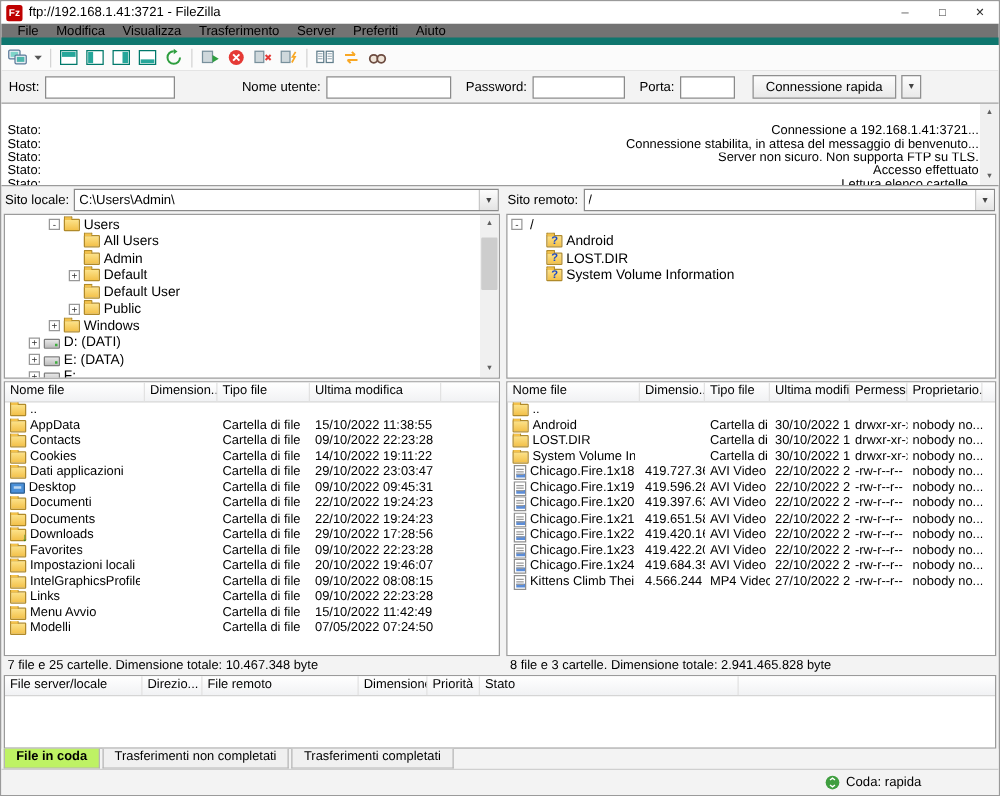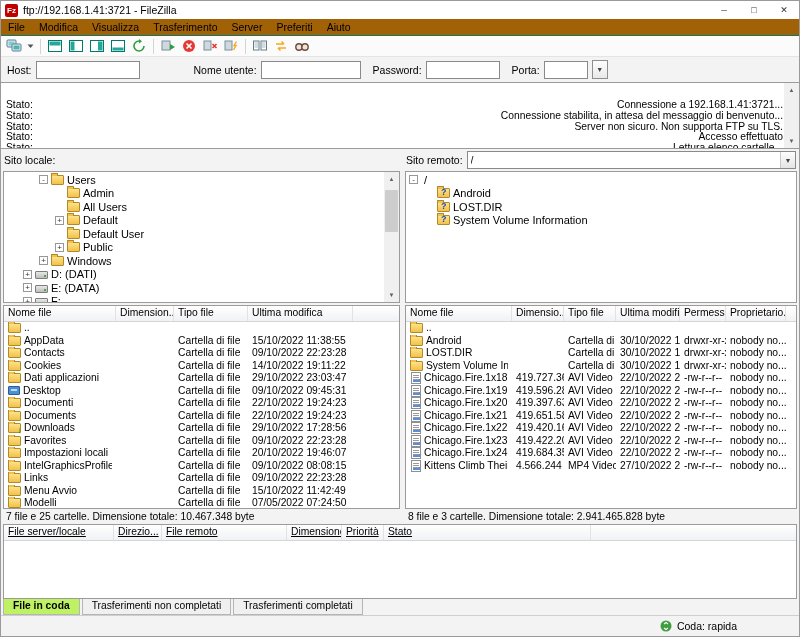--- a/index.html
+++ b/index.html
@@ -7,21 +7,21 @@
   .window{width:800px;height:637px;display:flex;flex-direction:column;background:#f3f3f3;border:1px solid #9a9a9a;overflow:hidden;}
 
   
   .titlebar{height:18px;display:flex;align-items:center;background:#ffffff;padding-left:4px;flex:none;}
   .app-icon{width:13px;height:13px;background:#bf0000;color:#fff;font-size:8px;font-weight:bold;display:flex;align-items:center;justify-content:center;border-radius:2px;margin-right:5px;flex:none;}
   .title{font-size:10.5px;flex:1;white-space:nowrap;overflow:hidden;}
   .win-controls{display:flex;height:100%;flex:none;}
   .wc{width:30px;height:100%;display:flex;align-items:center;justify-content:center;font-size:8px;color:#333;}
 
   
-  .menubar{height:17px;display:flex;align-items:center;background:#a16207;padding-left:0;flex:none;border-bottom:1px solid #0f766e;}
+  .menubar{height:17px;display:flex;align-items:center;background:#737373;padding-left:6px;flex:none;border-bottom:6px solid #0f766e;}
   .menu-item{padding:0 7px;height:100%;display:flex;align-items:center;font-size:10.5px;}
 
   
   .toolbar{height:21px;display:flex;align-items:center;background:#fbfbfb;border-bottom:1px solid #e4e4e4;padding-left:3px;flex:none;gap:1px;}
   .tb-btn{width:20px;height:19px;display:flex;align-items:center;justify-content:center;border-radius:2px;}
   .tb-btn.narrow{width:11px;}
   .tb-sep{width:1px;height:15px;background:#d4d4d4;margin:0 3px;}
 
   
   .quickbar{height:25px;display:flex;align-items:center;background:#f3f3f3;padding-left:6px;flex:none;gap:4px;font-size:10.5px;}
@@ -89,21 +89,21 @@
   .fl-body{flex:1;overflow:hidden;}
   .frow{display:flex;height:12.5px;line-height:12.5px;font-size:10.3px;white-space:nowrap;}
   .cell{padding:0 4px;overflow:hidden;flex:none;}
   .cell.name{display:flex;align-items:center;gap:3px;}
   .cell.num{text-align:right;}
   .cell-text{overflow:hidden;}
 
   .pane-status{height:15px;line-height:15px;font-size:10.3px;padding:0 3px;background:#f3f3f3;flex:none;white-space:nowrap;overflow:hidden;}
 
   
-  .queue{height:75px;margin:0 2px;border:1px solid #9b9b9b;background:#fff;display:flex;flex-direction:column;flex:none;text-decoration:underline;}
+  .queue{height:59px;margin:0 2px;border:1px solid #9b9b9b;background:#fff;display:flex;flex-direction:column;flex:none;}
   .queue-body{flex:1;}
   .tabs{height:16px;display:flex;align-items:stretch;padding-left:2px;gap:2px;flex:none;background:#f3f3f3;}
   .tab{border:1px solid #b5b5b5;border-top:none;background:#f0f0f0;padding:1px 9px;font-size:10.3px;}
   .tab.active{font-weight:bold;background:#bef264;}
 
   
   .statusbar{height:21px;border-top:1px solid #cfcfcf;background:#f3f3f3;display:flex;align-items:center;justify-content:flex-end;gap:5px;padding-right:62px;flex:none;font-size:10.5px;}
 </style>
 </head>
 <body>
@@ -224,20 +224,21 @@
 
   <div class="quickbar">
     <label>Host:</label>
     <input class="qc-input host" style="">
     <label style="margin-left:8px;padding-left:42px;">Nome utente:</label>
     <input class="qc-input user" style="">
     <label style="margin-left:8px;">Password:</label>
     <input class="qc-input pass" type="password" style="">
     <label style="margin-left:8px;">Porta:</label>
     <input class="qc-input port" style="">
+    <button class="qc-btn">Connessione rapida</button>
     <button class="qc-drop">▼</button>
   </div>
 
   <div class="log">
     <div class="log-lines" id="log-lines">
         <div class="log-row">
           <span class="log-label">Stato:</span>
           <span class="log-text">Connessione a 192.168.1.41:3721...</span>
         </div>
         <div class="log-row">
@@ -266,37 +267,41 @@
       <span class="sb-track"></span>
       <span class="sb-arrow">▼</span>
     </div>
   </div>
 
   <div class="main">
 
     <div class="pane left">
       <div class="pane-header">
         <span class="ph-label">Sito locale:</span>
+        <div class="combo">
+          <input value="C:\Users\Admin\" style="">
+          <span class="combo-btn">▼</span>
+        </div>
       </div>
       <div class="tree">
         <div class="tree-items" id="local-tree">
             <div class="tree-row" style="padding-left: 35px;">
               <span class="expander">-</span>
               <span class="fi fi-folder"></span>
               <span class="tree-label">Users</span>
             </div>
             <div class="tree-row" style="padding-left: 51px;">
               <span class="expander none">+</span>
               <span class="fi fi-folder"></span>
-              <span class="tree-label">Admin</span>
+              <span class="tree-label">All Users</span>
             </div>
             <div class="tree-row" style="padding-left: 51px;">
               <span class="expander none">+</span>
               <span class="fi fi-folder"></span>
-              <span class="tree-label">All Users</span>
+              <span class="tree-label">Admin</span>
             </div>
             <div class="tree-row" style="padding-left: 51px;">
               <span class="expander">+</span>
               <span class="fi fi-folder"></span>
               <span class="tree-label">Default</span>
             </div>
             <div class="tree-row" style="padding-left: 51px;">
               <span class="expander none">+</span>
               <span class="fi fi-folder"></span>
               <span class="tree-label">Default User</span>

